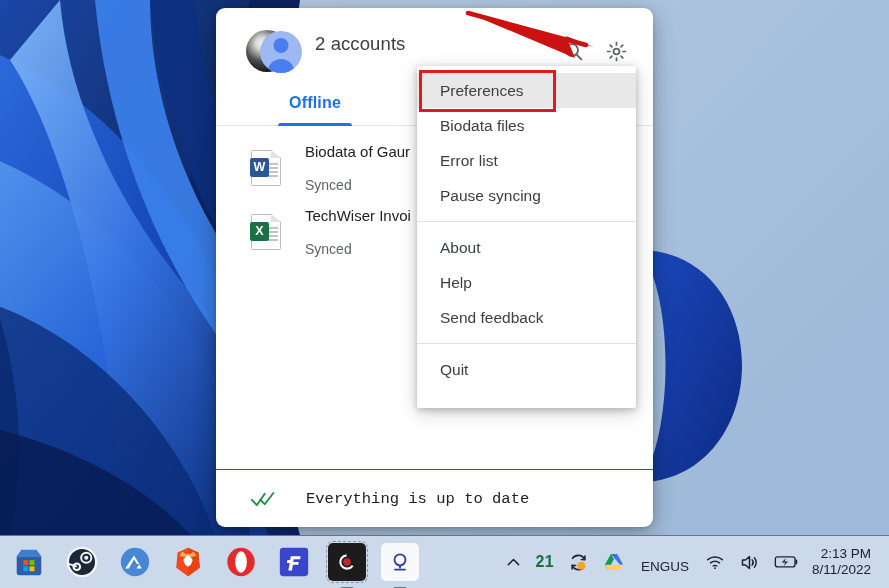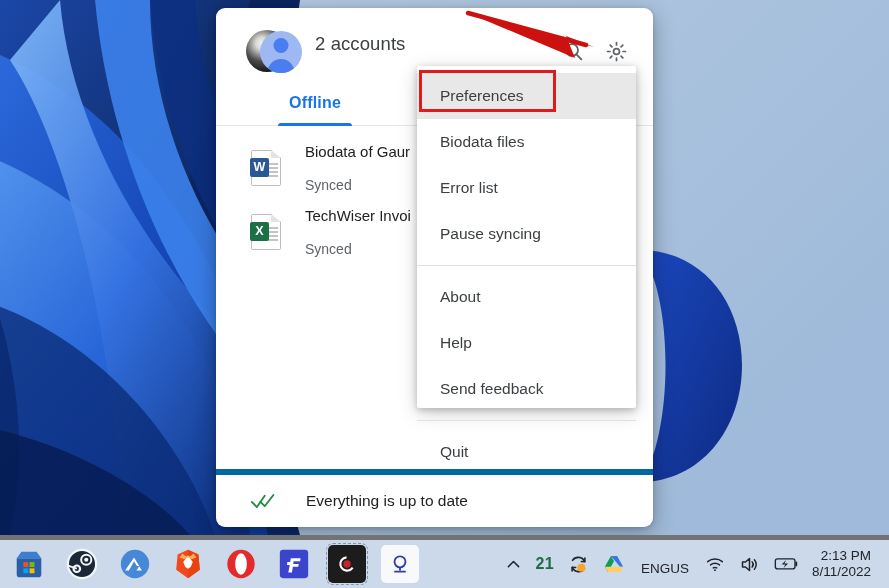--- a/index.html
+++ b/index.html
@@ -70,50 +70,50 @@
     color:#fff; font-size:12.5px; font-weight:bold; line-height:19px; text-align:center; }
   .badge.word { background:#2b5797; }
   .badge.excel { background:#1d7044; }
   .file-meta { display:flex; flex-direction:column; gap:17px; }
   .file-name { font-size:15px; color:#202124; white-space:nowrap; }
   .file-status { font-size:14px; color:#5f6368; }
 
   
   #panel-footer {
     position:absolute; left:0; right:0; bottom:0; height:58px;
-    border-top:6px solid #0369a1; display:flex; align-items:center; padding-left:34px;
+    border-top:1px solid #0369a1; display:flex; align-items:center; padding-left:34px;font-family:Liberation Mono, monospace;
   }
   #double-check { width:26px; height:20px; margin-right:30px; flex:0 0 26px; }
   #status-text { font-size:15.5px; color:#202124; }
 
   
   #context-menu {
     position:absolute; left:417px; top:66px; width:219px; height:342px;
     background:#ffffff; border-radius:2px;
     box-shadow:0 2px 7px rgba(0,0,0,.22), 0 5px 20px rgba(0,0,0,.18);
     padding:7px 0; z-index:40;
   }
   .menu-item {
-    height:46px; display:flex; align-items:center; padding-left:23px;
+    height:35px; display:flex; align-items:center; padding-left:23px;
     font-size:15.5px; color:#3c4043; cursor:pointer; white-space:nowrap;
   }
   .menu-item.highlighted { background:#e8e8e8; }
   .menu-sep { height:1px; background:#e0e0e0; margin:8px 0; }
   #pref-highlight-box {
     position:absolute; left:419px; top:70px; width:137px; height:42px;
     border:3.5px solid #e01b1b; z-index:50; pointer-events:none;
   }
 
   
   #red-arrow { position:absolute; left:0; top:0; width:889px; height:588px; z-index:60; pointer-events:none; }
 
   
   #taskbar {
     position:absolute; left:0; bottom:0; width:889px; height:53px;
-    background:#ccd9ea; border-top:5px solid #737373;
+    background:#ccd9ea; border-top:1px solid #737373;
     display:flex; align-items:center;
   }
   #taskbar-apps { position:absolute; left:10px; display:flex; align-items:flex-start; gap:15px; }
   .tb-app { position:relative; width:38px; height:38px; border-radius:5px; cursor:pointer;
     display:flex; align-items:center; justify-content:center; }
   .tb-dot { position:absolute; bottom:-9px; left:50%; transform:translateX(-50%);
     width:13px; height:3.5px; border-radius:2px; background:#6c7684; }
   .tb-app.selected { outline:1px dashed rgba(70,90,120,.55); outline-offset:1px; }
 
   #tray { position:absolute; right:8px; display:flex; align-items:center; gap:0; }

